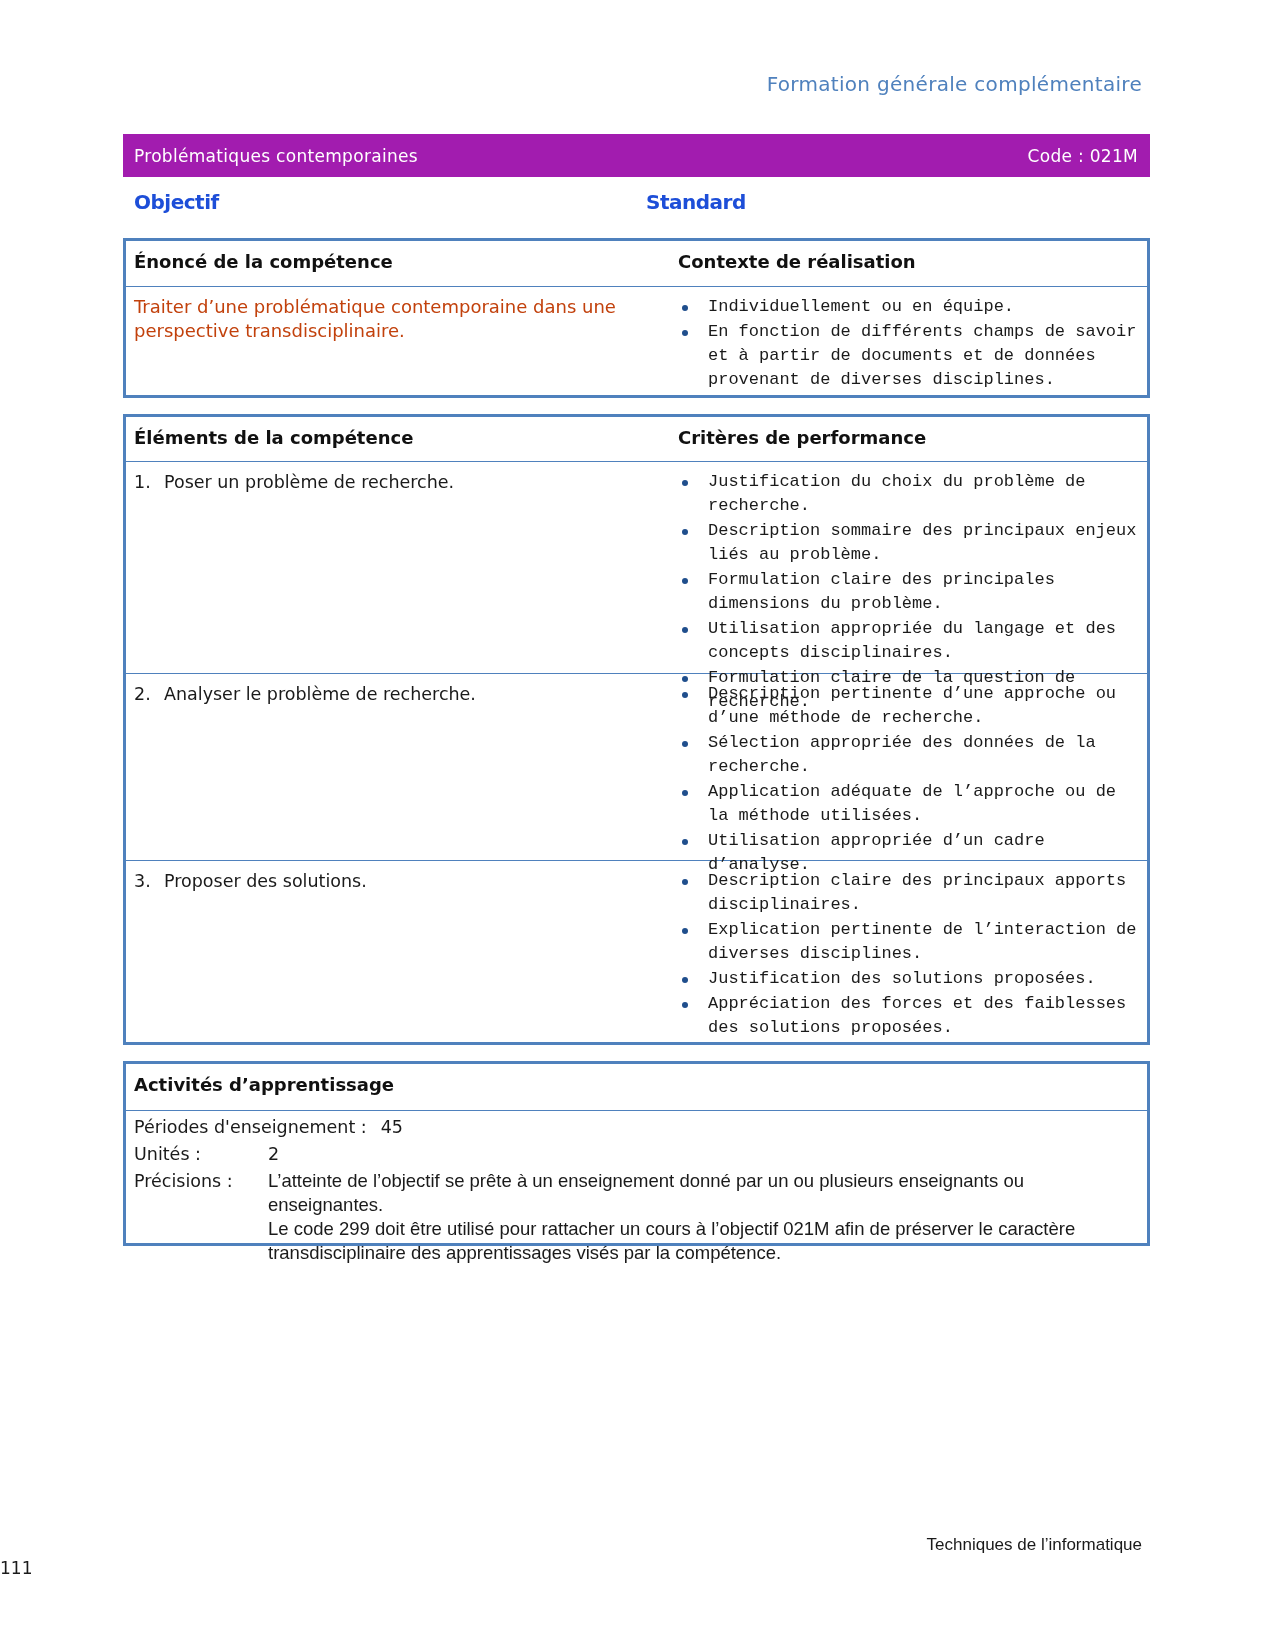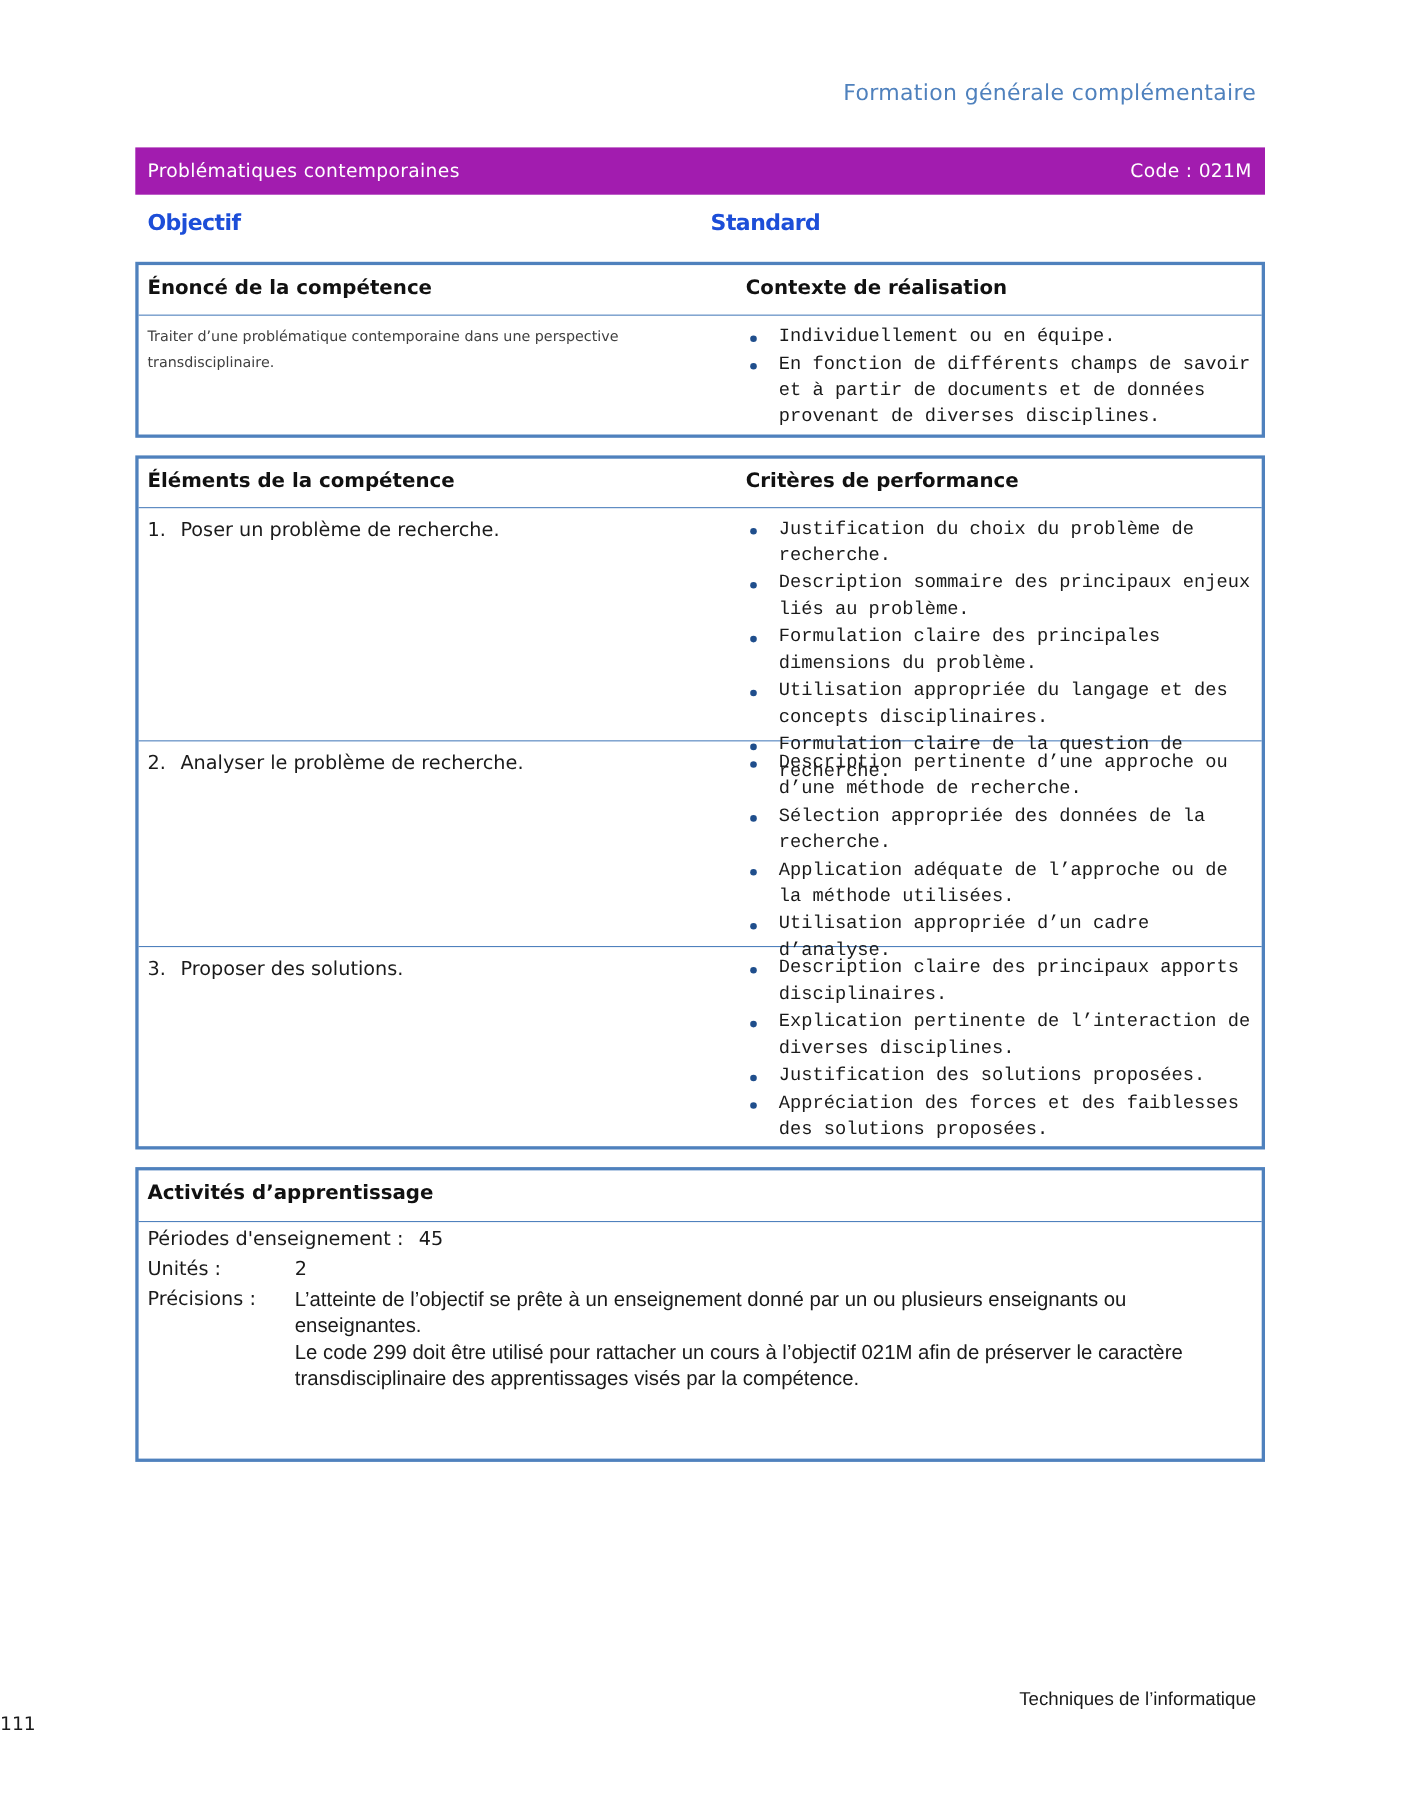--- a/index.html
+++ b/index.html
@@ -10,21 +10,21 @@
             display:flex; align-items:center; justify-content:space-between; box-sizing:border-box; padding:0 12px 0 11px;
             font-size:17px; letter-spacing:0.3px; }
   .section-title { position:absolute; top:190px; font-size:20px; font-weight:bold; color:#1d4ed8; letter-spacing:-0.5px; }
   .box { position:absolute; left:123px; width:1027px; border:3px solid #4f81bd; box-sizing:border-box; background:#fff; }
   .row { display:flex; border-bottom:1px solid #4f81bd; box-sizing:border-box;gap:32px; }
   .row:last-child { border-bottom:none; }
   .cell-l { width:512px; box-sizing:border-box; padding:8px 8px 6px 8px; }
   .cell-r { flex:1; box-sizing:border-box; padding:8px 8px 6px 8px; }
   .hdr { font-weight:bold; font-size:18px; color:#111; }
   .hdr .cell-l, .hdr .cell-r { padding-top:10px; }
-  .txt { font-size:13px; line-height:24px; color:#404040; }
+  .txt { font-size:18px; line-height:24px; color:#c2410c; }
   ul.bul { list-style:none; margin:0; padding:0; }
   ul.bul li { position:relative; padding-left:30px; font-size:17px; line-height:24px; margin-bottom:1px;font-family:Liberation Mono, monospace; }
   ul.bul li .dot { position:absolute; left:4px; top:10px; width:6px; height:6px; border-radius:50%; background:#1f4e8c; }
   .numitem { display:flex; font-size:17.5px; line-height:24px; }
   .numitem .num { width:30px; }
   .act-line { display:flex; font-size:17.5px; line-height:24px; }
   .act-label { width:134px; flex:none; }
   .footer-right { position:absolute; right:133px; top:1535px; font-family:"Liberation Sans", sans-serif; font-size:17px; color:#1a1a1a; }
   .page-num { position:absolute; left:0; width:1275px; top:1558px; font-size:17px; color:#1a1a1a; }
 </style>
@@ -106,21 +106,21 @@
       <ul class="bul">
         <li><span class="dot"></span><span>Description claire des principaux apports disciplinaires.</span></li>
         <li><span class="dot"></span><span>Explication pertinente de l’interaction de diverses disciplines.</span></li>
         <li><span class="dot"></span><span>Justification des solutions proposées.</span></li>
         <li><span class="dot"></span><span>Appréciation des forces et des faiblesses des solutions proposées.</span></li>
       </ul>
     </div>
   </div>
 </div>
 
-<div class="box" style="top:1061px; height:268px;">
+<div class="box" style="top:1061px; height:185px;">
   <div class="row hdr" style="height:47px;">
     <div style="padding:10px 8px 6px 8px;">Activités d’apprentissage</div>
   </div>
   <div style="padding:4px 8px 6px 8px;">
     <div class="act-line" style="margin-bottom:3px;">
       <span>Périodes d'enseignement :</span>
       <span style="margin-left:14px;">45</span>
     </div>
     <div class="act-line" style="margin-bottom:3px;">
       <span class="act-label">Unités :</span>

